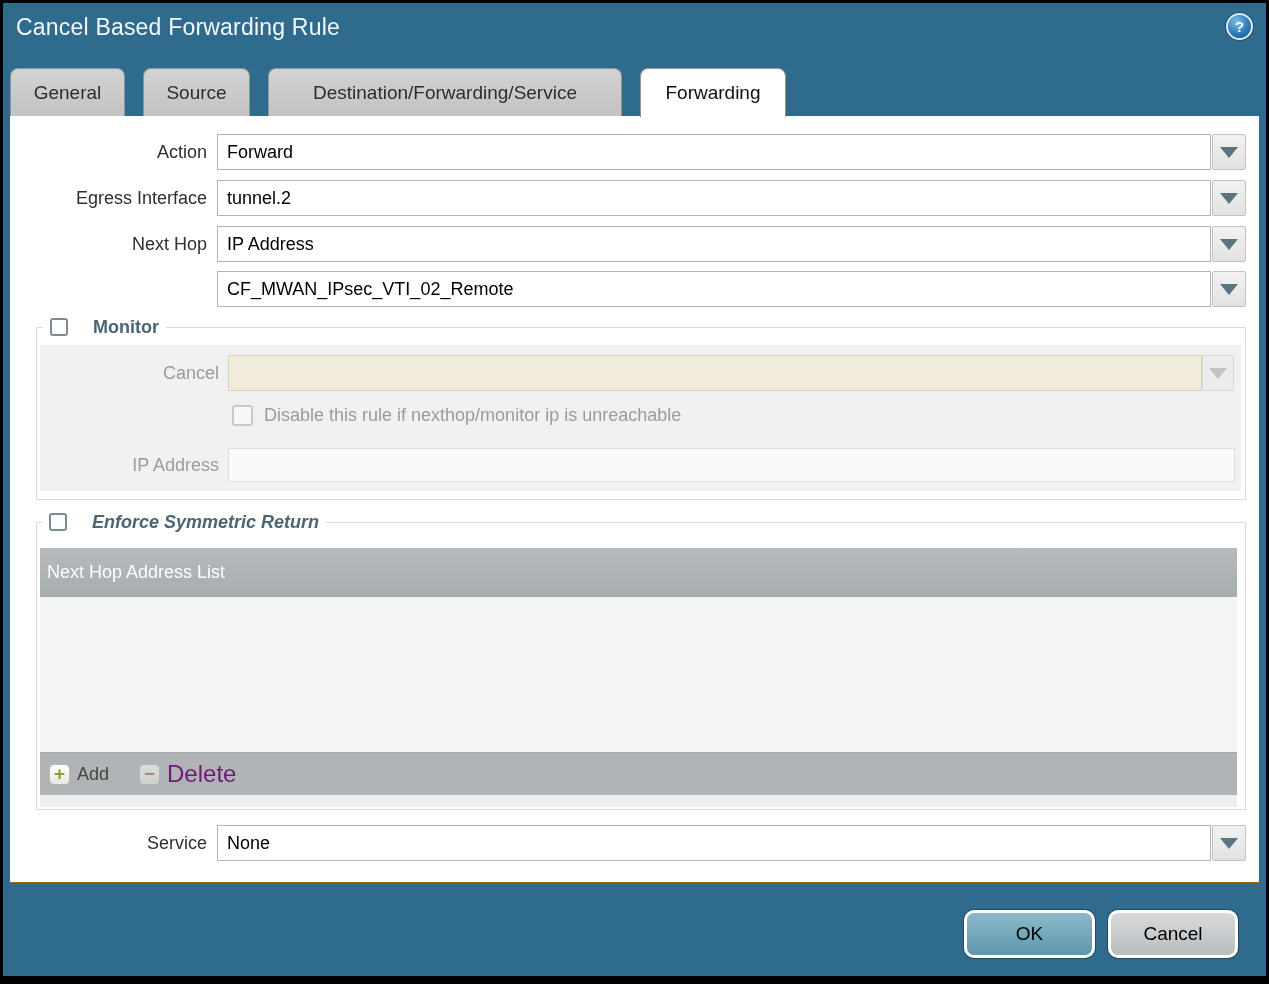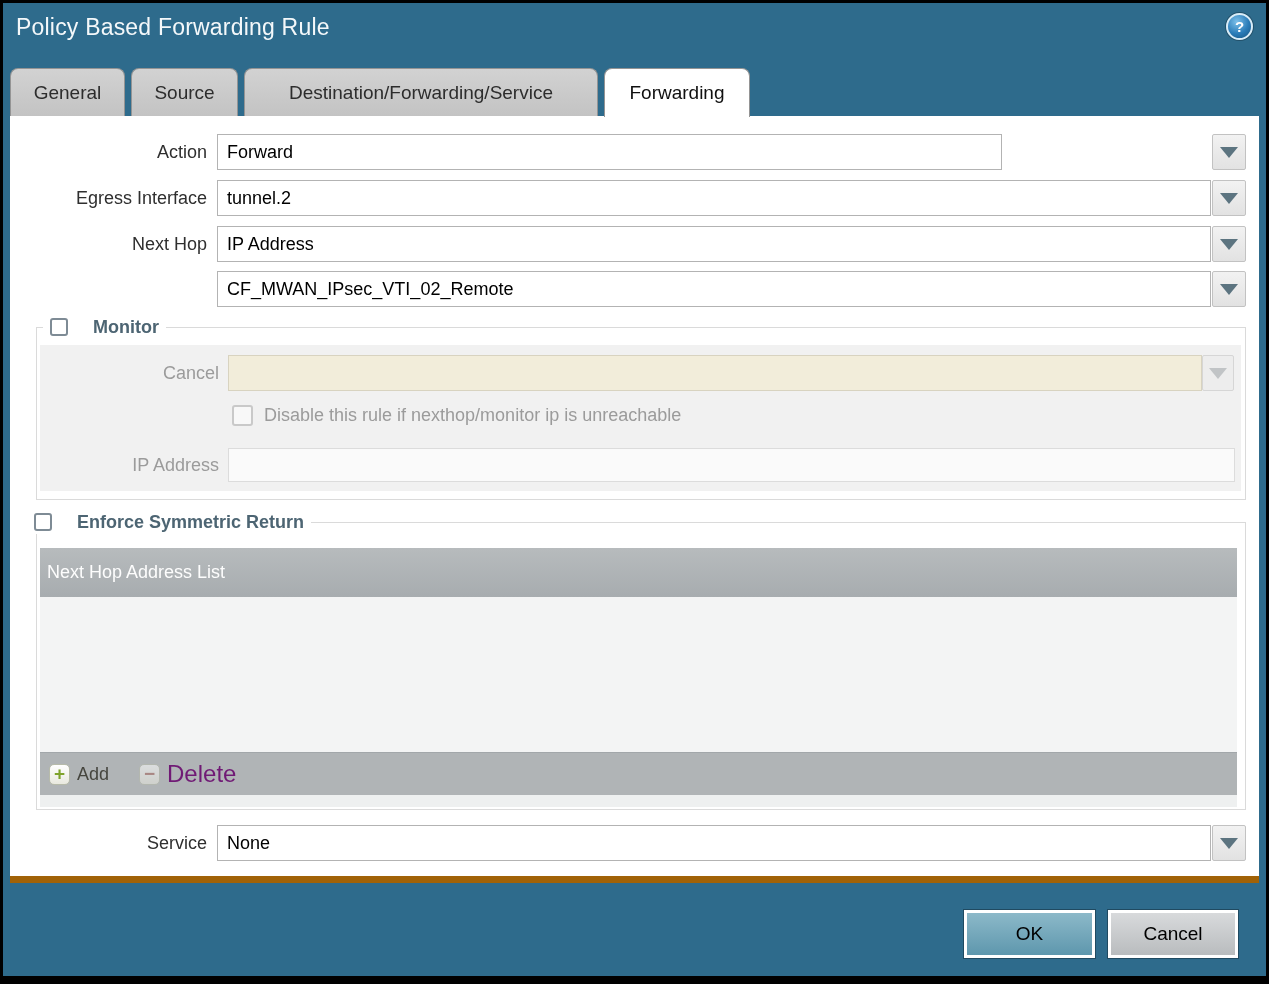--- a/index.html
+++ b/index.html
@@ -7,30 +7,30 @@
   #stage { position:relative; width:1269px; height:984px; background:#000; overflow:hidden; }
   #teal-bg { position:absolute; left:3px; top:3px; right:3px; bottom:8px; background:#2e6b8c; }
 
   .win-title { position:absolute; left:16px; top:14px; font-size:23px; font-weight:400;
                color:#f4f8fa; letter-spacing:0.2px; }
   .help-btn { position:absolute; left:1226px; top:13px; width:27px; height:27px; border-radius:50%;
               background:radial-gradient(circle at 38% 30%, #7cc0ea 0%, #2a7cb8 55%, #15527f 100%);
               border:2px solid #d9ecf7; box-shadow:0 0 0 1px rgba(0,0,0,.25);
               color:#fff; font-size:15px; font-weight:bold; text-align:center; line-height:23px; cursor:pointer; }
 
-  .tabbar { position:absolute; left:10px; top:68px; height:48px; display:flex; gap:6px; }
+  .tabbar { position:absolute; left:10px; top:68px; height:48px; display:flex; gap:18px; }
   .tab { height:48px; display:flex; align-items:center; justify-content:center;
          font-size:19px; color:#2d2d2d; background:linear-gradient(#d2d2d2,#c3c3c3);
          border:1px solid #949494; border-bottom:none; border-radius:8px 8px 0 0; cursor:pointer; }
   .tab.t0 { width:115px; } .tab.t1 { width:107px; } .tab.t2 { width:354px; }
   .tab.t3 { width:146px; }
   .tab.active { background:#fff; color:#101010; height:49px; z-index:3;text-align:center; }
 
   .panel { position:absolute; left:10px; top:116px; width:1249px; height:767px; background:#fff;
-           border-bottom:7px solid #a16207; z-index:2; }
+           border-bottom:1px solid #a16207; z-index:2; }
 
   .row-label { position:absolute; width:197px; height:36px; line-height:36px; text-align:right;
                font-size:18px; color:#2f2f2f; }
   .text-input { position:absolute; height:36px; border:1px solid #b3b3b3; background:#fff;
                 font-size:18px; color:#000; padding:0 9px; outline:none; }
   .dd-btn { position:absolute; width:34px; height:36px; background:linear-gradient(#f2f2f2,#e2e2e2);
             border:1px solid #c2c2c2; border-radius:2px; display:flex; align-items:center;
             justify-content:center; cursor:pointer; }
   .dd-arrow { width:0; height:0; border-left:9px solid transparent; border-right:9px solid transparent;
               border-top:11px solid #5c7480; }
@@ -59,45 +59,45 @@
   .tbl-strip { height:12px; background:#eef0f0; }
   .mini-icon { width:21px; height:21px; border-radius:5px; text-align:center;
                background:linear-gradient(#ffffff,#e9e9df); border:1px solid #b7bbaa;
                font-size:19px; line-height:18px; font-weight:bold; display:inline-block; }
   .mini-icon.add-glyph { color:#7fa32c; }
   .mini-icon.del-glyph { color:#a2615a; opacity:.55; }
   .foot-btn { display:flex; align-items:center; gap:7px; cursor:pointer; }
   .add-label { font-size:18px; color:#45453e; }
   .del-label { font-size:24px; color:#701a75; }
 
-  .dlg-btn { position:absolute; top:910px; height:48px; border-radius:0; border:3px solid #fff;
+  .dlg-btn { position:absolute; top:910px; height:48px; border-radius:10px; border:3px solid #fff;
              box-shadow:0 0 0 1px rgba(0,0,0,.3); font-size:19px; color:#000; cursor:pointer; }
   #ok-btn { left:964px; width:131px; background:linear-gradient(#8cb9c9,#5e97ad); }
   #cancel-btn { left:1108px; width:130px; background:linear-gradient(#d8dadc,#b9bcbe); }
 </style>
 </head>
 <body>
 
 <div id="stage">
   <div id="teal-bg"></div>
 
-  <div class="win-title">Policy Based Forwarding Rule</div>
+  <div class="win-title">Cancel Based Forwarding Rule</div>
   <div class="help-btn">?</div>
 
   <div class="tabbar">
     <div class="tab t0">General</div>
     <div class="tab t1">Source</div>
     <div class="tab t2">Destination/Forwarding/Service</div>
     <div class="tab t3 active">Forwarding</div>
   </div>
 
   <div class="panel">
 
     <div class="row-label" style="left:0;top:18px;">Action</div>
-    <input class="text-input" style="left: 207px; top: 18px; width: 785px;" readonly="" value="Forward">
+    <input class="text-input" style="left: 207px; top: 18px; width: 994px;" readonly="" value="Forward">
     <div class="dd-btn" style="left:1202px;top:18px;">
       <span class="dd-arrow"></span>
     </div>
 
     <div class="row-label" style="left:0;top:64px;">Egress Interface</div>
     <input class="text-input" style="left: 207px; top: 64px; width: 994px;" readonly="" value="tunnel.2">
     <div class="dd-btn" style="left:1202px;top:64px;">
       <span class="dd-arrow"></span>
     </div>
 
@@ -125,21 +125,21 @@
       <span class="dd-arrow"></span>
     </div>
 
     <div class="cbx-dis" style="left:222px;top:289px;"></div>
     <div class="cbx-label" style="left:254px;top:287px;">Disable this rule if nexthop/monitor ip is unreachable</div>
 
     <div class="row-label dis-label" style="left:30px;top:331px;width:179px;">IP Address</div>
     <div class="plain-dis-input" style="left:218px;top:332px;width:1007px;"></div>
 
     <div class="group" style="left:26px;top:406px;width:1210px;height:288px;"></div>
-    <div class="legend" style="left:17px;top:394px;height:24px;">
+    <div class="legend" style="left:32px;top:394px;height:24px;font-style:italic;">
       <span class="cbx"></span>
       <span class="legend-text">Enforce Symmetric Return</span>
     </div>
 
     <div class="tbl" style="left:30px;top:432px;width:1197px;">
       <div class="tbl-header">Next Hop Address List</div>
       <div class="tbl-body"></div>
       <div class="tbl-footer">
         <div class="foot-btn" style="margin-left:9px;">
           <span class="mini-icon add-glyph">+</span>

